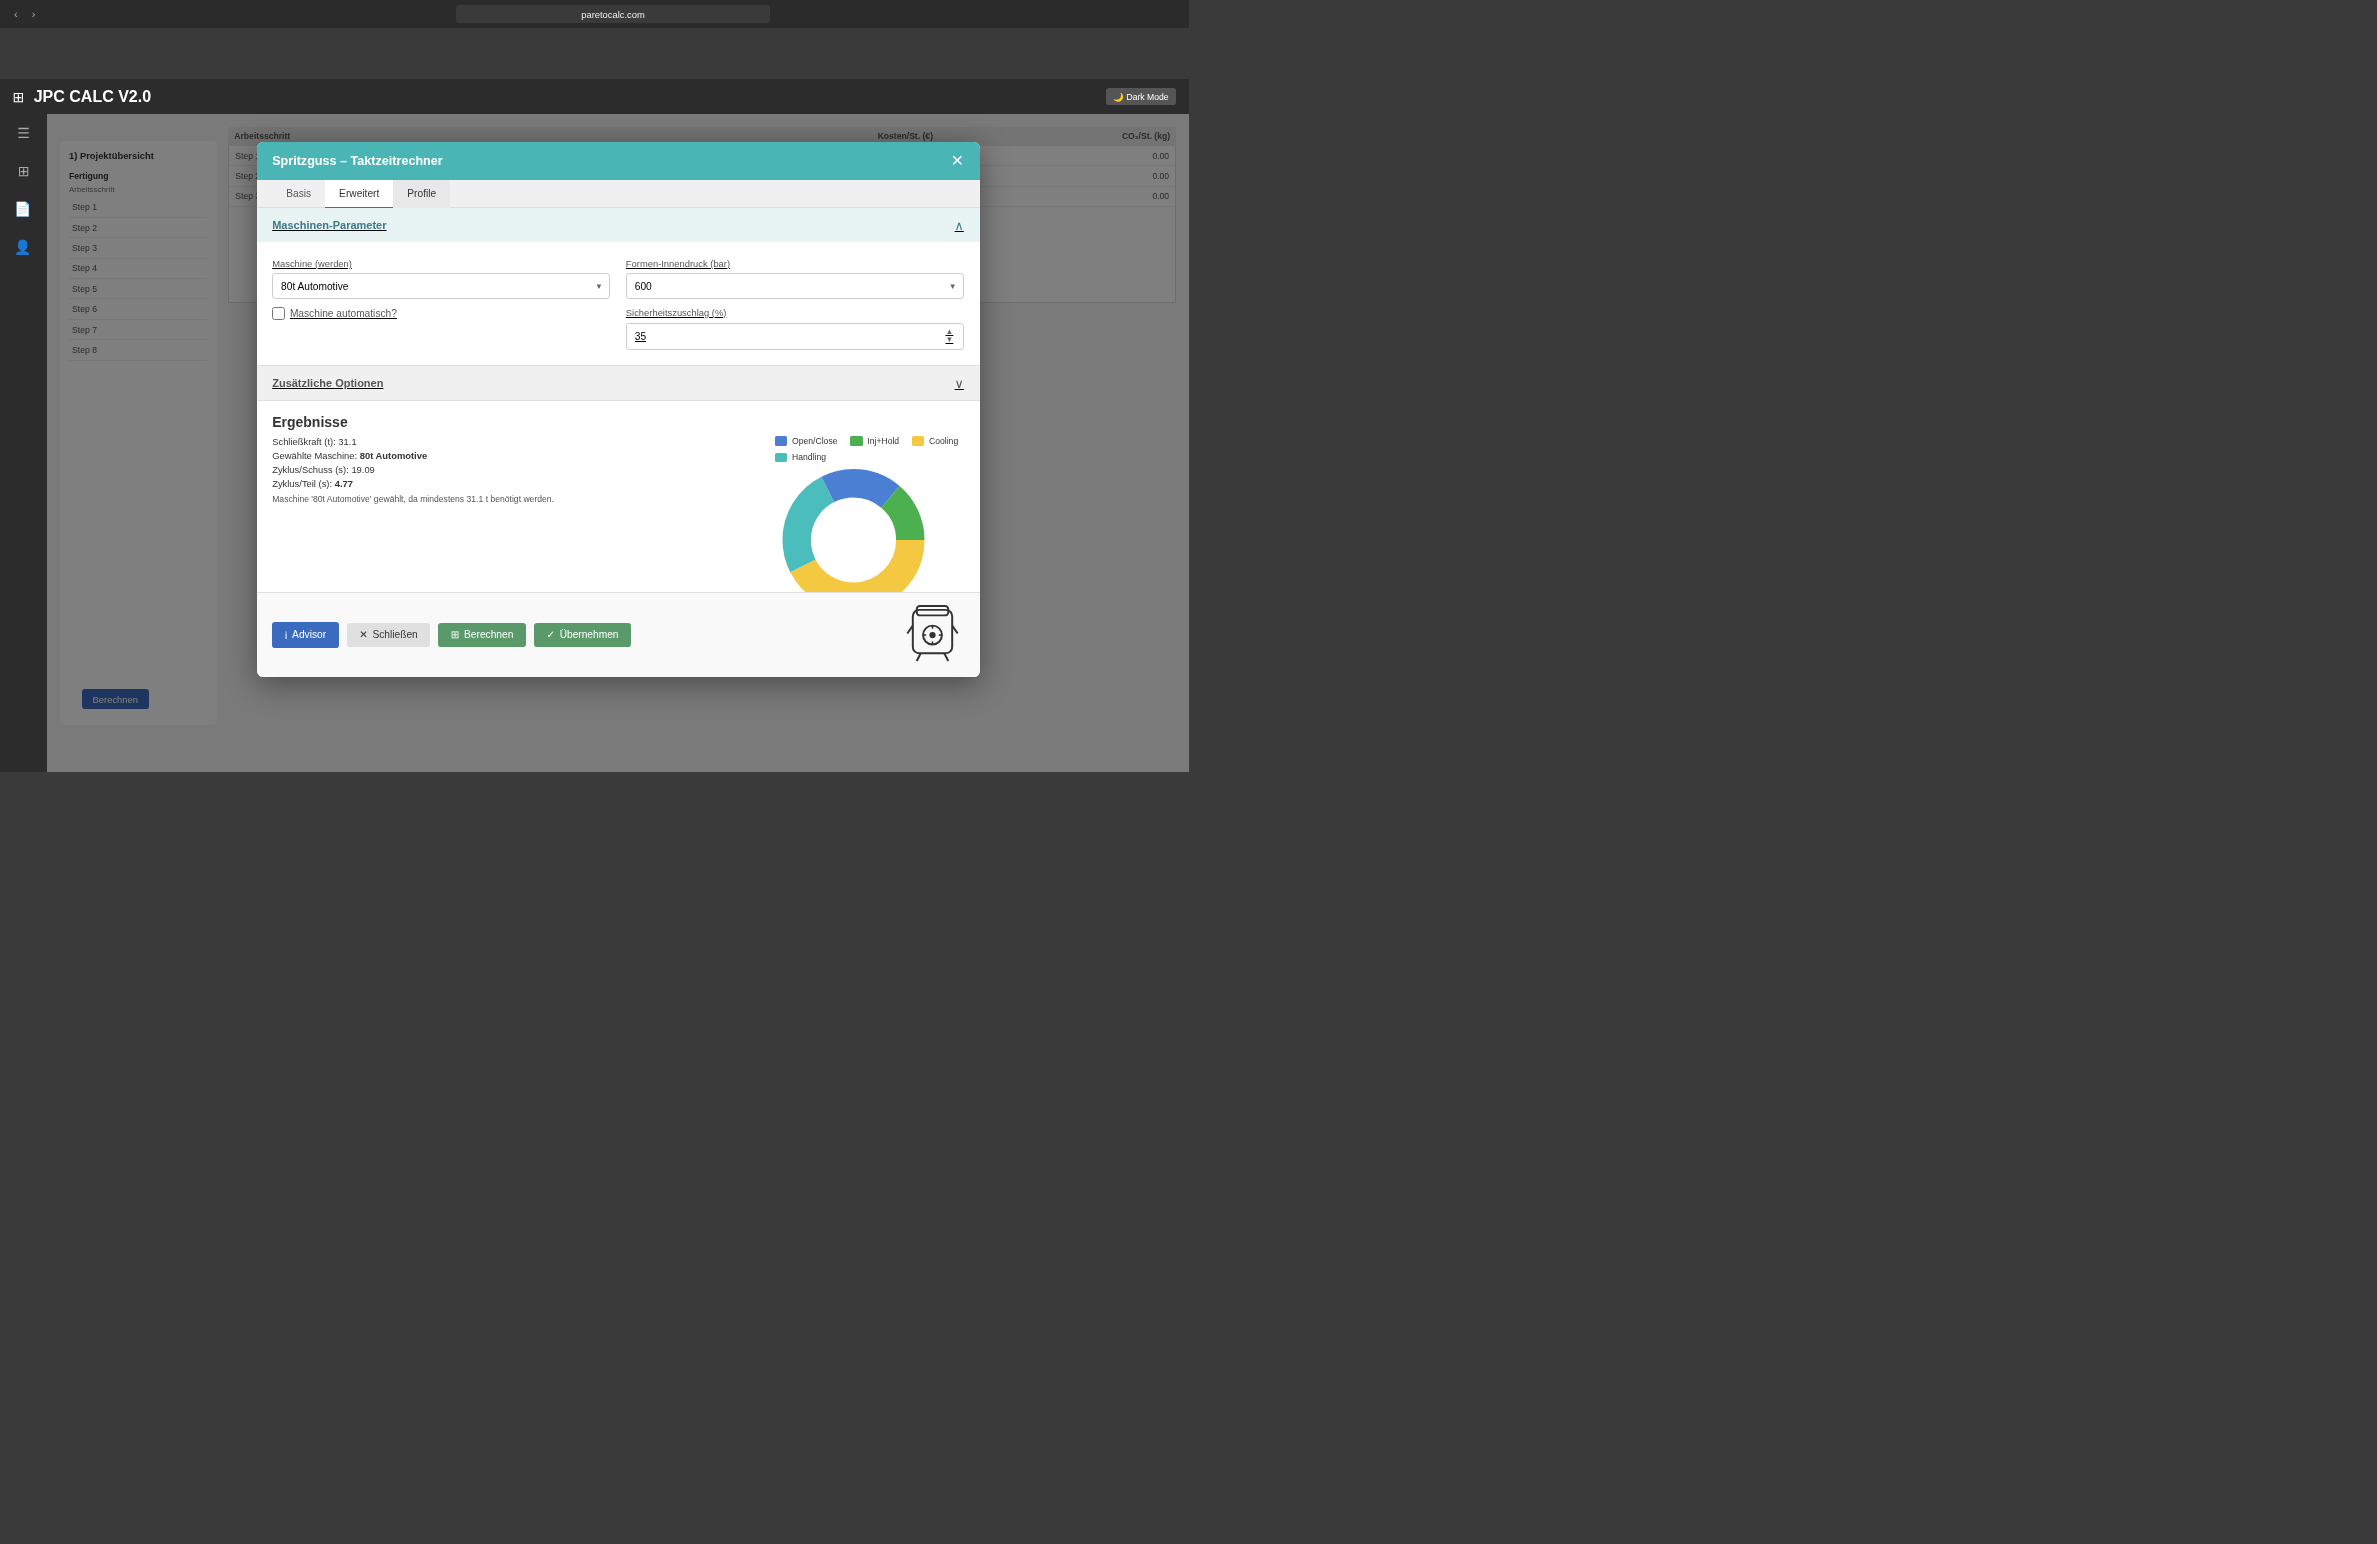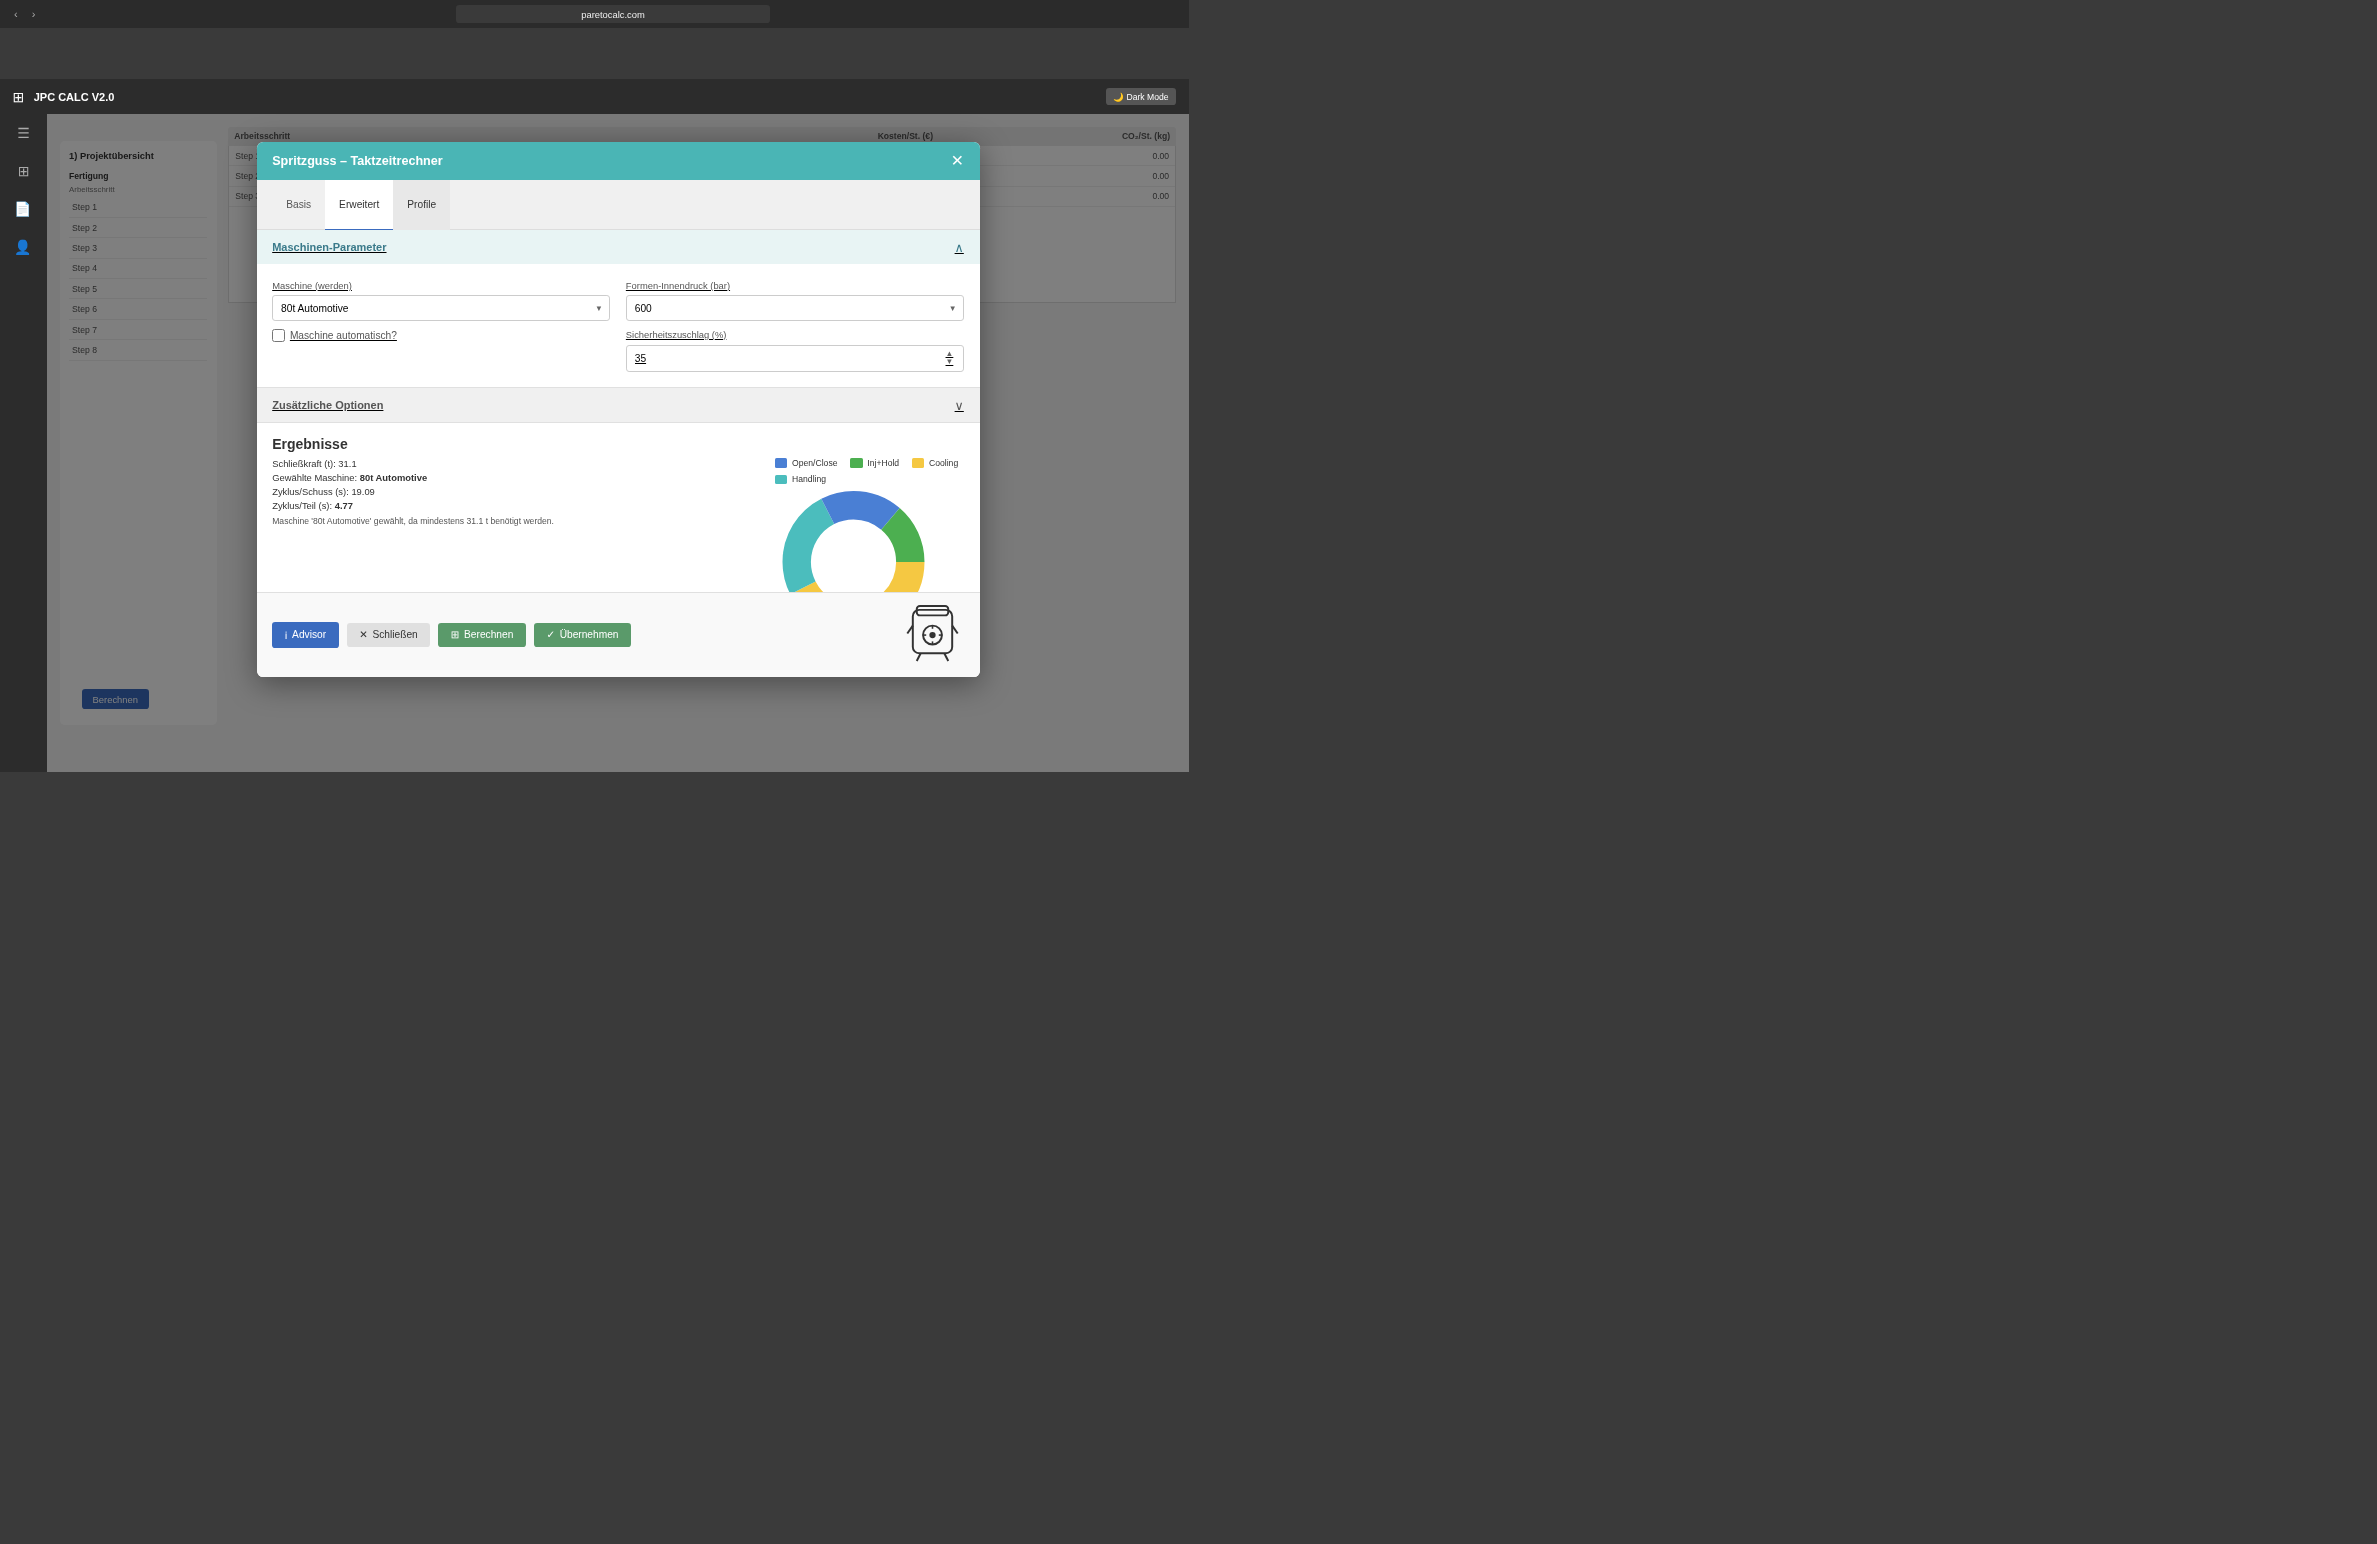--- a/index.html
+++ b/index.html
@@ -59,21 +59,21 @@
     .app-header {
       background: #2c2c2c;
       height: 35px;
       display: flex;
       align-items: center;
       padding: 0 12.6px;
       gap: 9.4px;
     }
     .app-logo {
       color: #fff;
-      font-size: 11px;
+      font-size: 16px;
       font-weight: bold;
     }
     .app-header-right {
       margin-left: auto;
       display: flex;
       align-items: center;
       gap: 6.3px;
     }
     .dark-mode-btn {
       background: #555;
@@ -220,21 +220,21 @@
     }
 
     
     .modal-tabs {
       background: #f0f0f0;
       display: flex;
       padding: 0 15.7px;
       border-bottom: 0.8px solid #ddd;
     }
     .tab {
-      padding: 19px 14px;
+      padding: 8px 14px;
       font-size: 10.2px;
       cursor: pointer;
       color: #555;
       border-bottom: 1.6px solid transparent;
       margin-bottom: -0.8px;
     }
     .tab.active {
       background: #fff;
       color: #333;
       border-bottom: 1.6px solid #3a6bbf;

